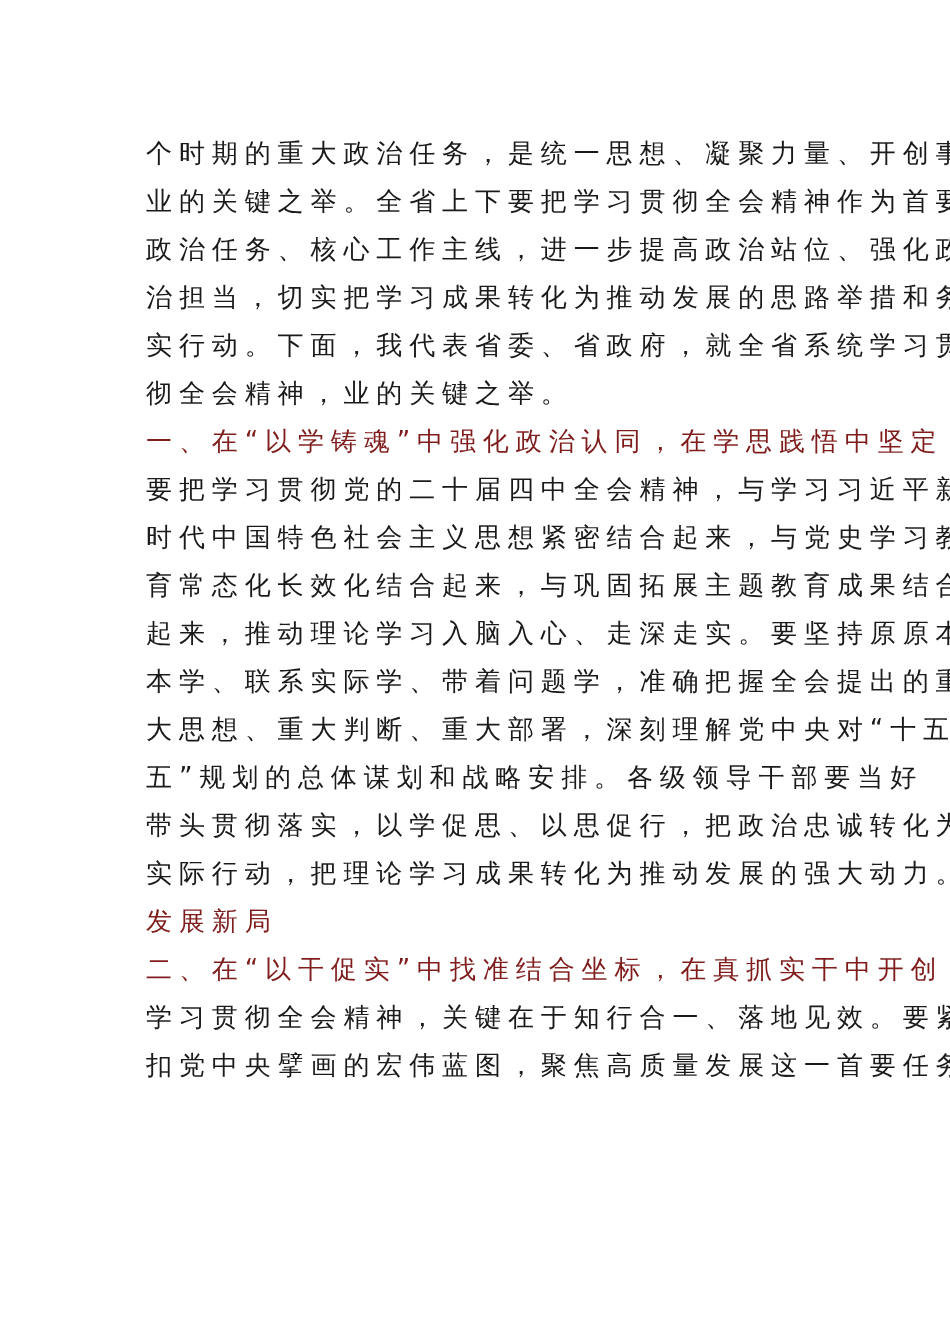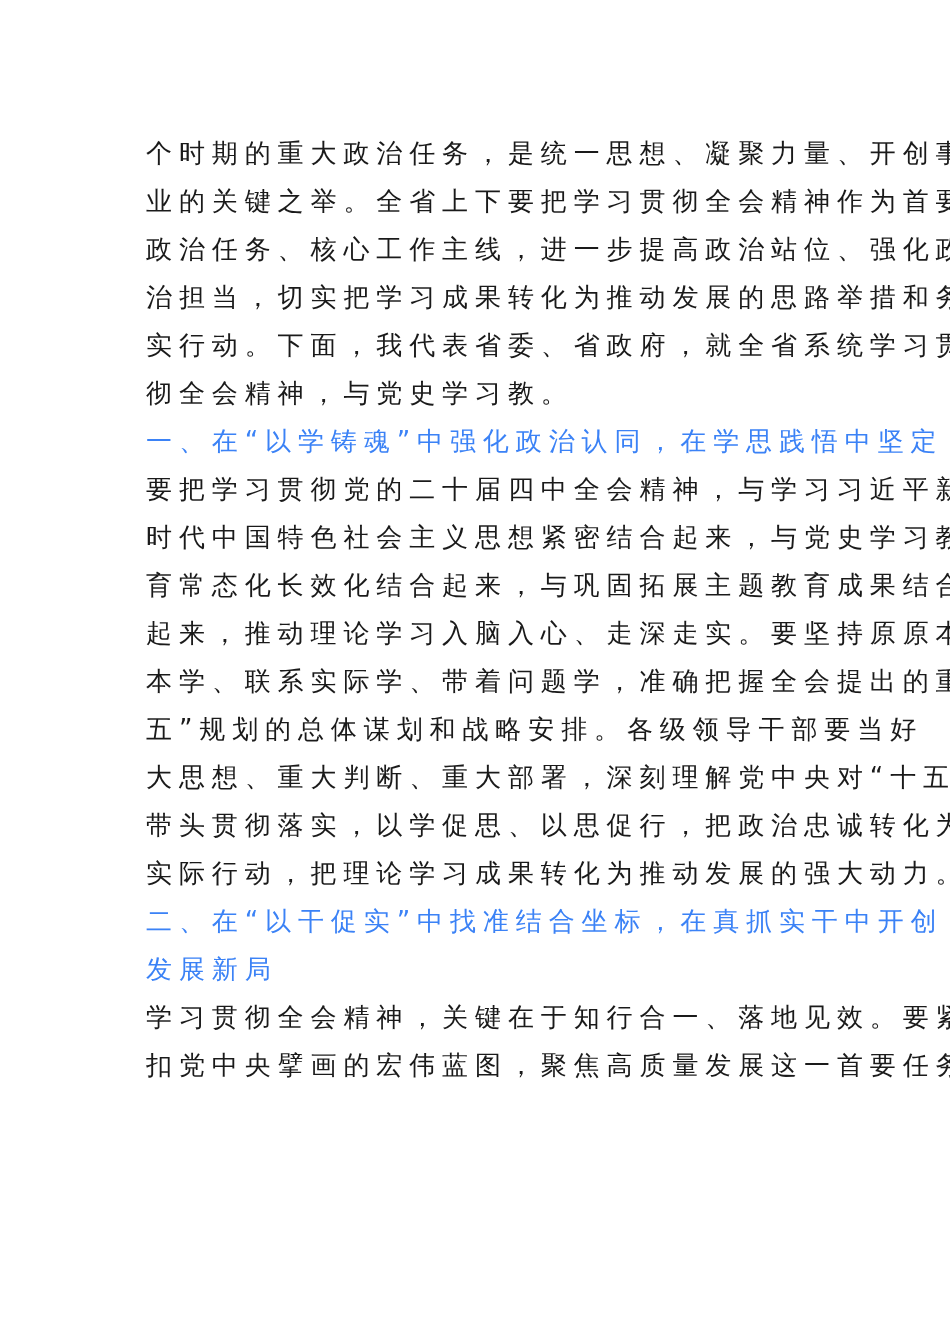--- a/index.html
+++ b/index.html
@@ -33,42 +33,42 @@
       display: block;
       height: 48px;
       line-height: 48px;
       font-family: "DejaVu Sans", "Liberation Sans", sans-serif;
       font-size: 26px;
       color: #1a1a1a;
       letter-spacing: 6.9px;
       white-space: nowrap;
     }
     .line.heading {
-      color: #3b82f6;
+      color: #7f1d1d;
     }
   </style>
 </head>
 <body>
 
 <div class="page">
   <div class="text-block">
     <span class="line">个时期的重大政治任务，是统一思想、凝聚力量、开创事</span>
     <span class="line">业的关键之举。全省上下要把学习贯彻全会精神作为首要</span>
     <span class="line">政治任务、核心工作主线，进一步提高政治站位、强化政</span>
     <span class="line">治担当，切实把学习成果转化为推动发展的思路举措和务</span>
     <span class="line">实行动。下面，我代表省委、省政府，就全省系统学习贯</span>
-    <span class="line">彻全会精神，与党史学习教。</span>
+    <span class="line">彻全会精神，业的关键之举。</span>
     <span class="line heading">一、在“以学铸魂”中强化政治认同，在学思践悟中坚定</span>
     <span class="line">要把学习贯彻党的二十届四中全会精神，与学习习近平新</span>
     <span class="line">时代中国特色社会主义思想紧密结合起来，与党史学习教</span>
     <span class="line">育常态化长效化结合起来，与巩固拓展主题教育成果结合</span>
     <span class="line">起来，推动理论学习入脑入心、走深走实。要坚持原原本</span>
     <span class="line">本学、联系实际学、带着问题学，准确把握全会提出的重</span>
+    <span class="line">大思想、重大判断、重大部署，深刻理解党中央对“十五</span>
     <span class="line">五”规划的总体谋划和战略安排。各级领导干部要当好</span>
-    <span class="line">大思想、重大判断、重大部署，深刻理解党中央对“十五</span>
     <span class="line">带头贯彻落实，以学促思、以思促行，把政治忠诚转化为</span>
     <span class="line">实际行动，把理论学习成果转化为推动发展的强大动力。</span>
+    <span class="line heading">发展新局</span>
     <span class="line heading">二、在“以干促实”中找准结合坐标，在真抓实干中开创</span>
-    <span class="line heading">发展新局</span>
     <span class="line">学习贯彻全会精神，关键在于知行合一、落地见效。要紧</span>
     <span class="line">扣党中央擘画的宏伟蓝图，聚焦高质量发展这一首要任务</span>
   </div>
 </div>
 
 </body></html>

